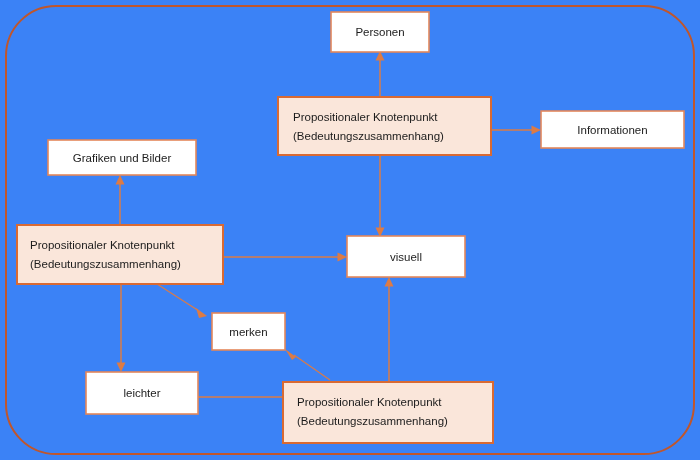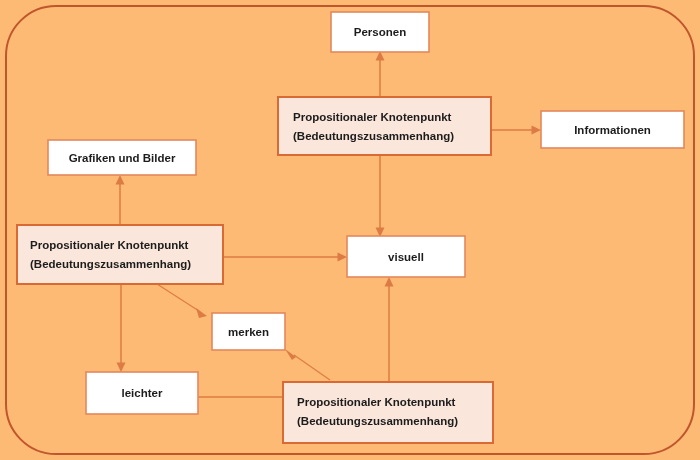--- a/index.html
+++ b/index.html
@@ -10,22 +10,21 @@
   body {
     width: 700px;
     height: 460px;
     font-family: "Liberation Sans", sans-serif;
     overflow: hidden;
   }
   #diagram-root {
     position: relative;
     width: 700px;
     height: 460px;
-    background: #fdba74;
-    font-weight: bold;
+    background: #3b82f6;
   }
   #diagram-svg {
     position: absolute;
     top: 0;
     left: 0;
     width: 700px;
     height: 460px;
     display: block;
   }
   .node-label {

